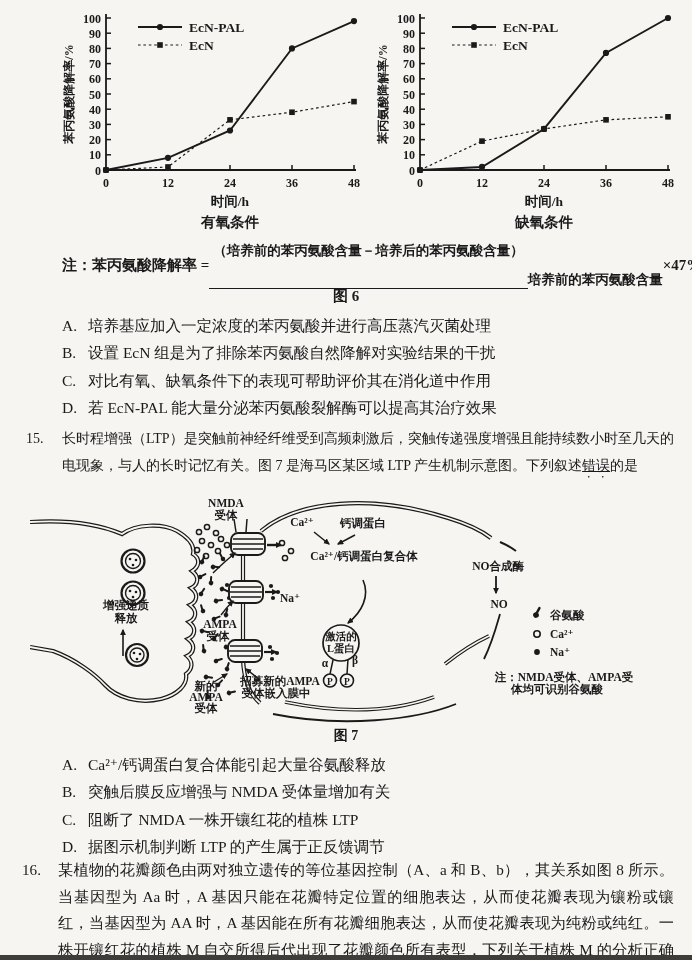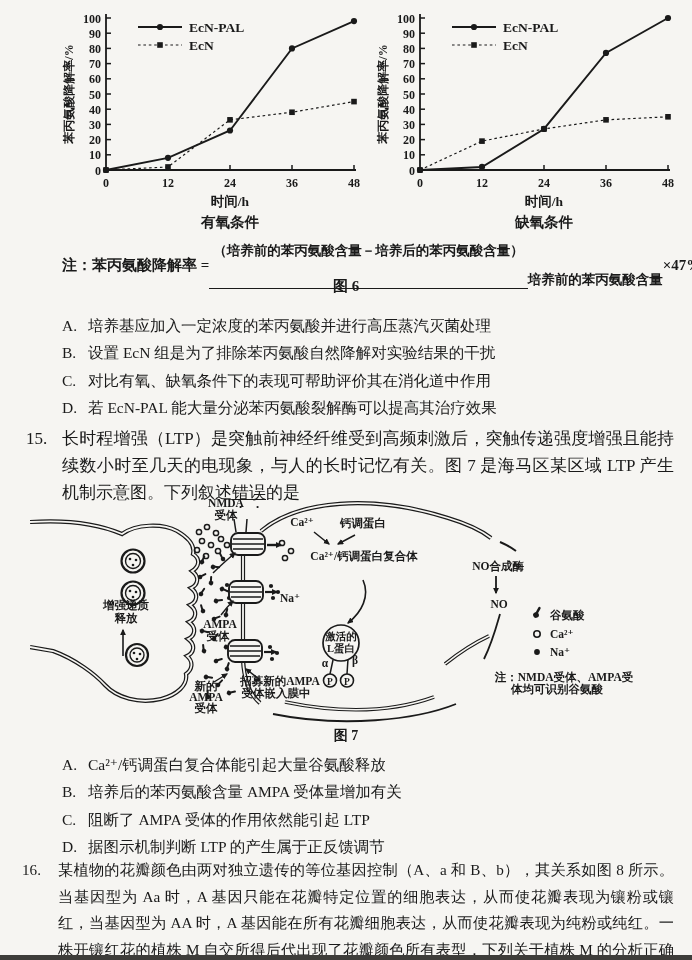--- a/index.html
+++ b/index.html
@@ -17,21 +17,21 @@
            font-weight:700;font-size:15px;white-space:nowrap;}
   .frac{display:inline-flex;flex-direction:row;text-align:center;font-size:13.5px;line-height:1.35;}
   .frac .num{border-bottom:1.6px solid #1a1a1a;padding:0 4px 1px;}
   .frac .den{padding-top:1px;margin-top:28px;}
   .figcap{position:absolute;left:0;width:692px;text-align:center;font-weight:700;font-size:15px;}
   
   .opts{position:absolute;left:62px;font-size:15.5px;}
   .opt{display:flex;line-height:27.4px;white-space:nowrap;}
   .opt .lab{width:26px;flex:0 0 26px;}
   
-  .q{position:absolute;display:flex;font-size:17px;line-height:27px;}
+  .q{position:absolute;display:flex;font-size:14px;line-height:27px;}
   .qnum{flex:0 0 36px;}
   .qtext{text-align:justify;}
   .emph{font-style:normal;-webkit-text-emphasis:filled dot #1a1a1a;text-emphasis:filled dot #1a1a1a;
         -webkit-text-emphasis-position:under;text-emphasis-position:under left;text-decoration:underline;}
   
   .dia{position:absolute;top:488px;left:30px;}
   .dl{font-family:"Liberation Serif","DejaVu Serif",serif;font-size:11.5px;font-weight:600;fill:#1a1a1a;}
   .dls{font-size:10.5px;}
   .dcap{font:700 14px "Liberation Serif","DejaVu Serif",serif;fill:#1a1a1a;}
   .s1{stroke:#1a1a1a;fill:none;}
@@ -158,21 +158,21 @@
 
   <div class="formula">
     <span>注：苯丙氨酸降解率 =</span>
     <span class="frac">
       <span class="num">（培养前的苯丙氨酸含量－培养后的苯丙氨酸含量）</span>
       <span class="den">培养前的苯丙氨酸含量</span>
     </span>
     <span>×47%</span>
   </div>
 
-  <div class="figcap" style="top:277px">图 6</div>
+  <div class="figcap" style="top:287px">图 6</div>
 
   <div class="opts" style="top:312px">
     <div class="opt">
         <span class="lab">A.</span>
         <span>培养基应加入一定浓度的苯丙氨酸并进行高压蒸汽灭菌处理</span>
       </div>
     <div class="opt">
         <span class="lab">B.</span>
         <span>设置 EcN 组是为了排除苯丙氨酸自然降解对实验结果的干扰</span>
       </div>
@@ -374,25 +374,25 @@
   </svg>
   </div>
 
   <div class="opts" style="top:751px">
     <div class="opt">
         <span class="lab">A.</span>
         <span>Ca²⁺/钙调蛋白复合体能引起大量谷氨酸释放</span>
       </div>
     <div class="opt">
         <span class="lab">B.</span>
-        <span>培养后的苯丙氨酸含量 AMPA 受体量增加有关</span>
+        <span>突触后膜反应增强与 NMDA 受体量增加有关</span>
       </div>
     <div class="opt">
         <span class="lab">C.</span>
-        <span>阻断了 AMPA 受体的作用依然能引起 LTP</span>
+        <span>阻断了 NMDA 一株开镶红花的植株 LTP</span>
       </div>
     <div class="opt">
         <span class="lab">D.</span>
         <span>据图示机制判断 LTP 的产生属于正反馈调节</span>
       </div>
   </div>
 
   <div class="q" style="top:857px;left:22px;font-size:15.2px;line-height:26.5px">
     <div class="qnum">16.</div>
     <div class="qtext" style="width:616px">某植物的花瓣颜色由两对独立遗传的等位基因控制（A、a 和 B、b），其关系如图 8 所示。当基因型为 Aa 时，A 基因只能在花瓣特定位置的细胞表达，从而使花瓣表现为镶粉或镶红，当基因型为 AA 时，A 基因能在所有花瓣细胞表达，从而使花瓣表现为纯粉或纯红。一株开镶红花的植株 M 自交所得后代出现了花瓣颜色所有表型，下列关于植株 M 的分析正确的是</div>

